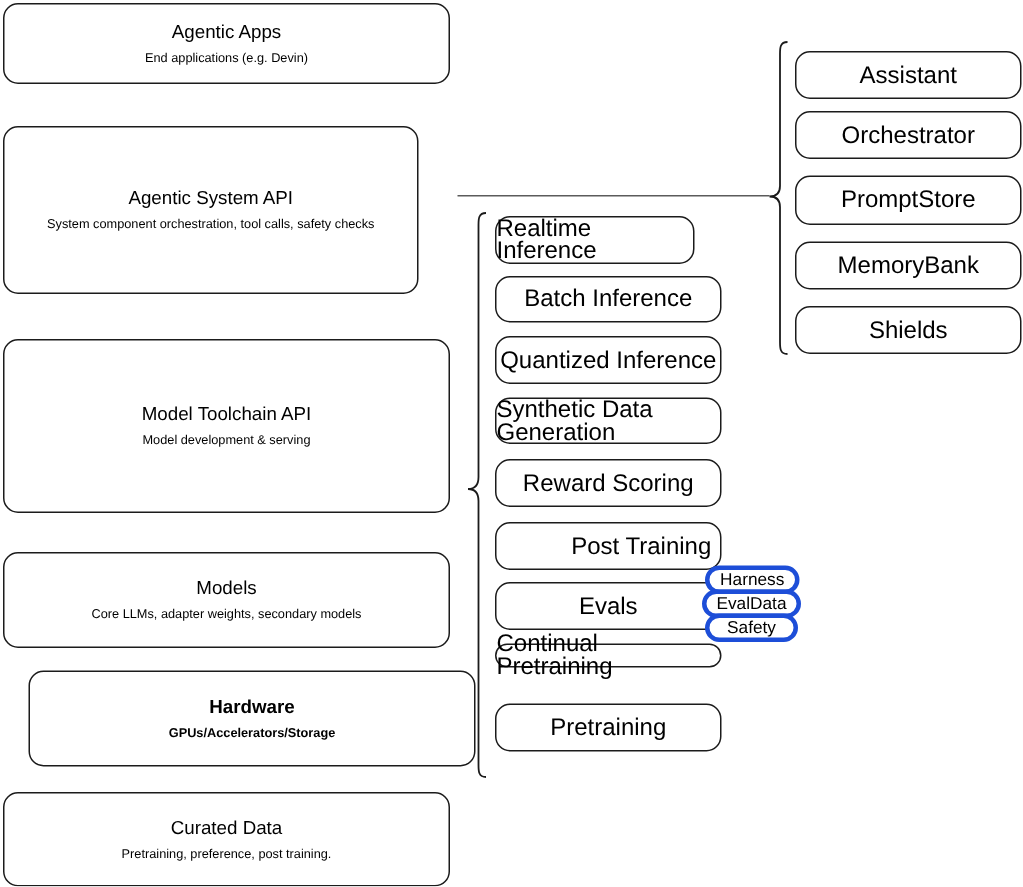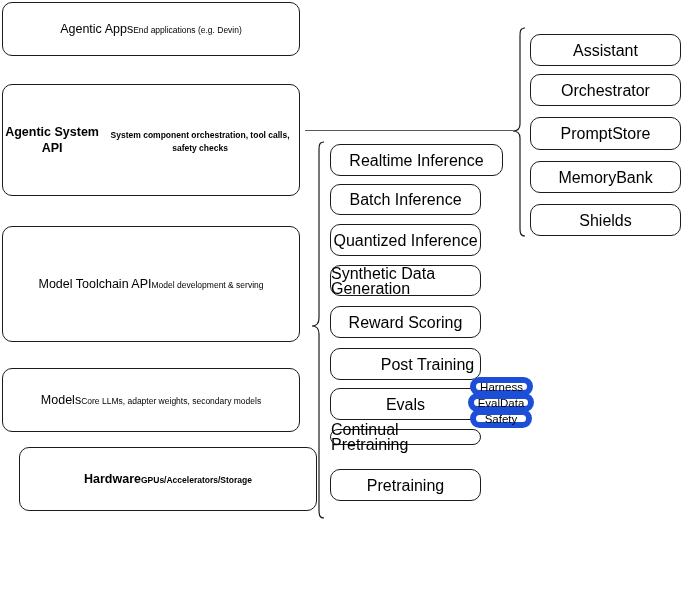--- a/index.html
+++ b/index.html
@@ -18,21 +18,21 @@
     background: #ffffff;
     overflow: hidden;
   }
   .node {
     position: absolute;
     box-sizing: border-box;
     border: 1px solid #1b1b1b;
     border-radius: 10px;
     background: #ffffff;
     display: flex;
-    flex-direction: row;
+    flex-direction: column;
     align-items: center;
     justify-content: center;
     text-align: center;
   }
   .node .title {
     font-size: 12.5px;
     line-height: 16px;
     color: #000000;
   }
   .node .subtitle {
@@ -50,21 +50,21 @@
     display: flex;
     align-items: center;
     justify-content: center;
     font-size: 16px;
     line-height: 15px;
     z-index: 2;
   }
   .pill {
     position: absolute;
     box-sizing: border-box;
-    border: 6px solid #1d4ed8;
+    border: 3px solid #1d4ed8;
     border-radius: 12px;
     background: #ffffff;
     display: flex;
     align-items: center;
     justify-content: center;
     font-size: 11.5px;
     line-height: 14px;
     z-index: 5;
   }
   .connector-line {
@@ -85,56 +85,60 @@
 </head>
 <body>
 
 <div id="canvas">
 
   <div class="node" style="left:2px; top:2px; width:298px; height:54px;">
     <div class="title">Agentic Apps</div>
     <div class="subtitle">End applications (e.g. Devin)</div>
   </div>
 
-  <div class="node" style="left:2px; top:84px; width:298px; height:112px;font-weight:bold;">
+  <div class="node" style="left:2px; top:84px; width:277px; height:112px;">
     <div class="title">Agentic System API</div>
     <div class="subtitle">System component orchestration, tool calls, safety checks</div>
   </div>
 
   <div class="node" style="left:2px; top:226px; width:298px; height:116px;">
     <div class="title">Model Toolchain API</div>
     <div class="subtitle">Model development &amp; serving</div>
   </div>
 
   <div class="node" style="left:2px; top:368px; width:298px; height:64px;">
     <div class="title">Models</div>
     <div class="subtitle">Core LLMs, adapter weights, secondary models</div>
   </div>
 
   <div class="node" style="left:19px; top:447px; width:298px; height:64px;font-weight:bold;">
     <div class="title">Hardware</div>
     <div class="subtitle">GPUs/Accelerators/Storage</div>
   </div>
 
+  <div class="node" style="left:2px; top:528px; width:298px; height:63px;">
+    <div class="title">Curated Data</div>
+    <div class="subtitle">Pretraining, preference, post training.</div>
+  </div>
 
   <div class="connector-line" style="left:305px; top:130px; width:208px;"></div>
 
   <div class="brace" style="left:310px; top:140px; width:16px; height:380px;">
     <svg width="16" height="380" viewBox="0 0 16 380">
       <path d="M14,2 C9,2 9,6 9,10 L9,178 C9,184 6,186 2,186 C6,186 9,188 9,194 L9,370 C9,374 9,378 14,378" fill="none" stroke="#1b1b1b" stroke-width="1.2"></path>
     </svg>
   </div>
 
   <div class="brace" style="left:511px; top:26px; width:16px; height:214px;">
     <svg width="16" height="214" viewBox="0 0 16 214">
       <path d="M14,2 C9,2 9,6 9,10 L9,98 C9,103 6,105 2,105 C6,105 9,107 9,112 L9,202 C9,206 9,210 14,210" fill="none" stroke="#1b1b1b" stroke-width="1.2"></path>
     </svg>
   </div>
 
-  <div class="stack-node" style="left:330px; top:144px; width:173px; height:32px;">
+  <div class="stack-node" style="left:330px; top:144px; width:133px; height:32px;justify-content:flex-end;">
     <span>Realtime Inference</span>
   </div>
   <div class="stack-node" style="left:330px; top:184px; width:151px; height:31px;">
     <span>Batch Inference</span>
   </div>
   <div class="stack-node" style="left:330px; top:224px; width:151px; height:32px;">
     <span>Quantized Inference</span>
   </div>
   <div class="stack-node" style="left:330px; top:265px; width:151px; height:31px;">
     <span>Synthetic Data Generation</span>

